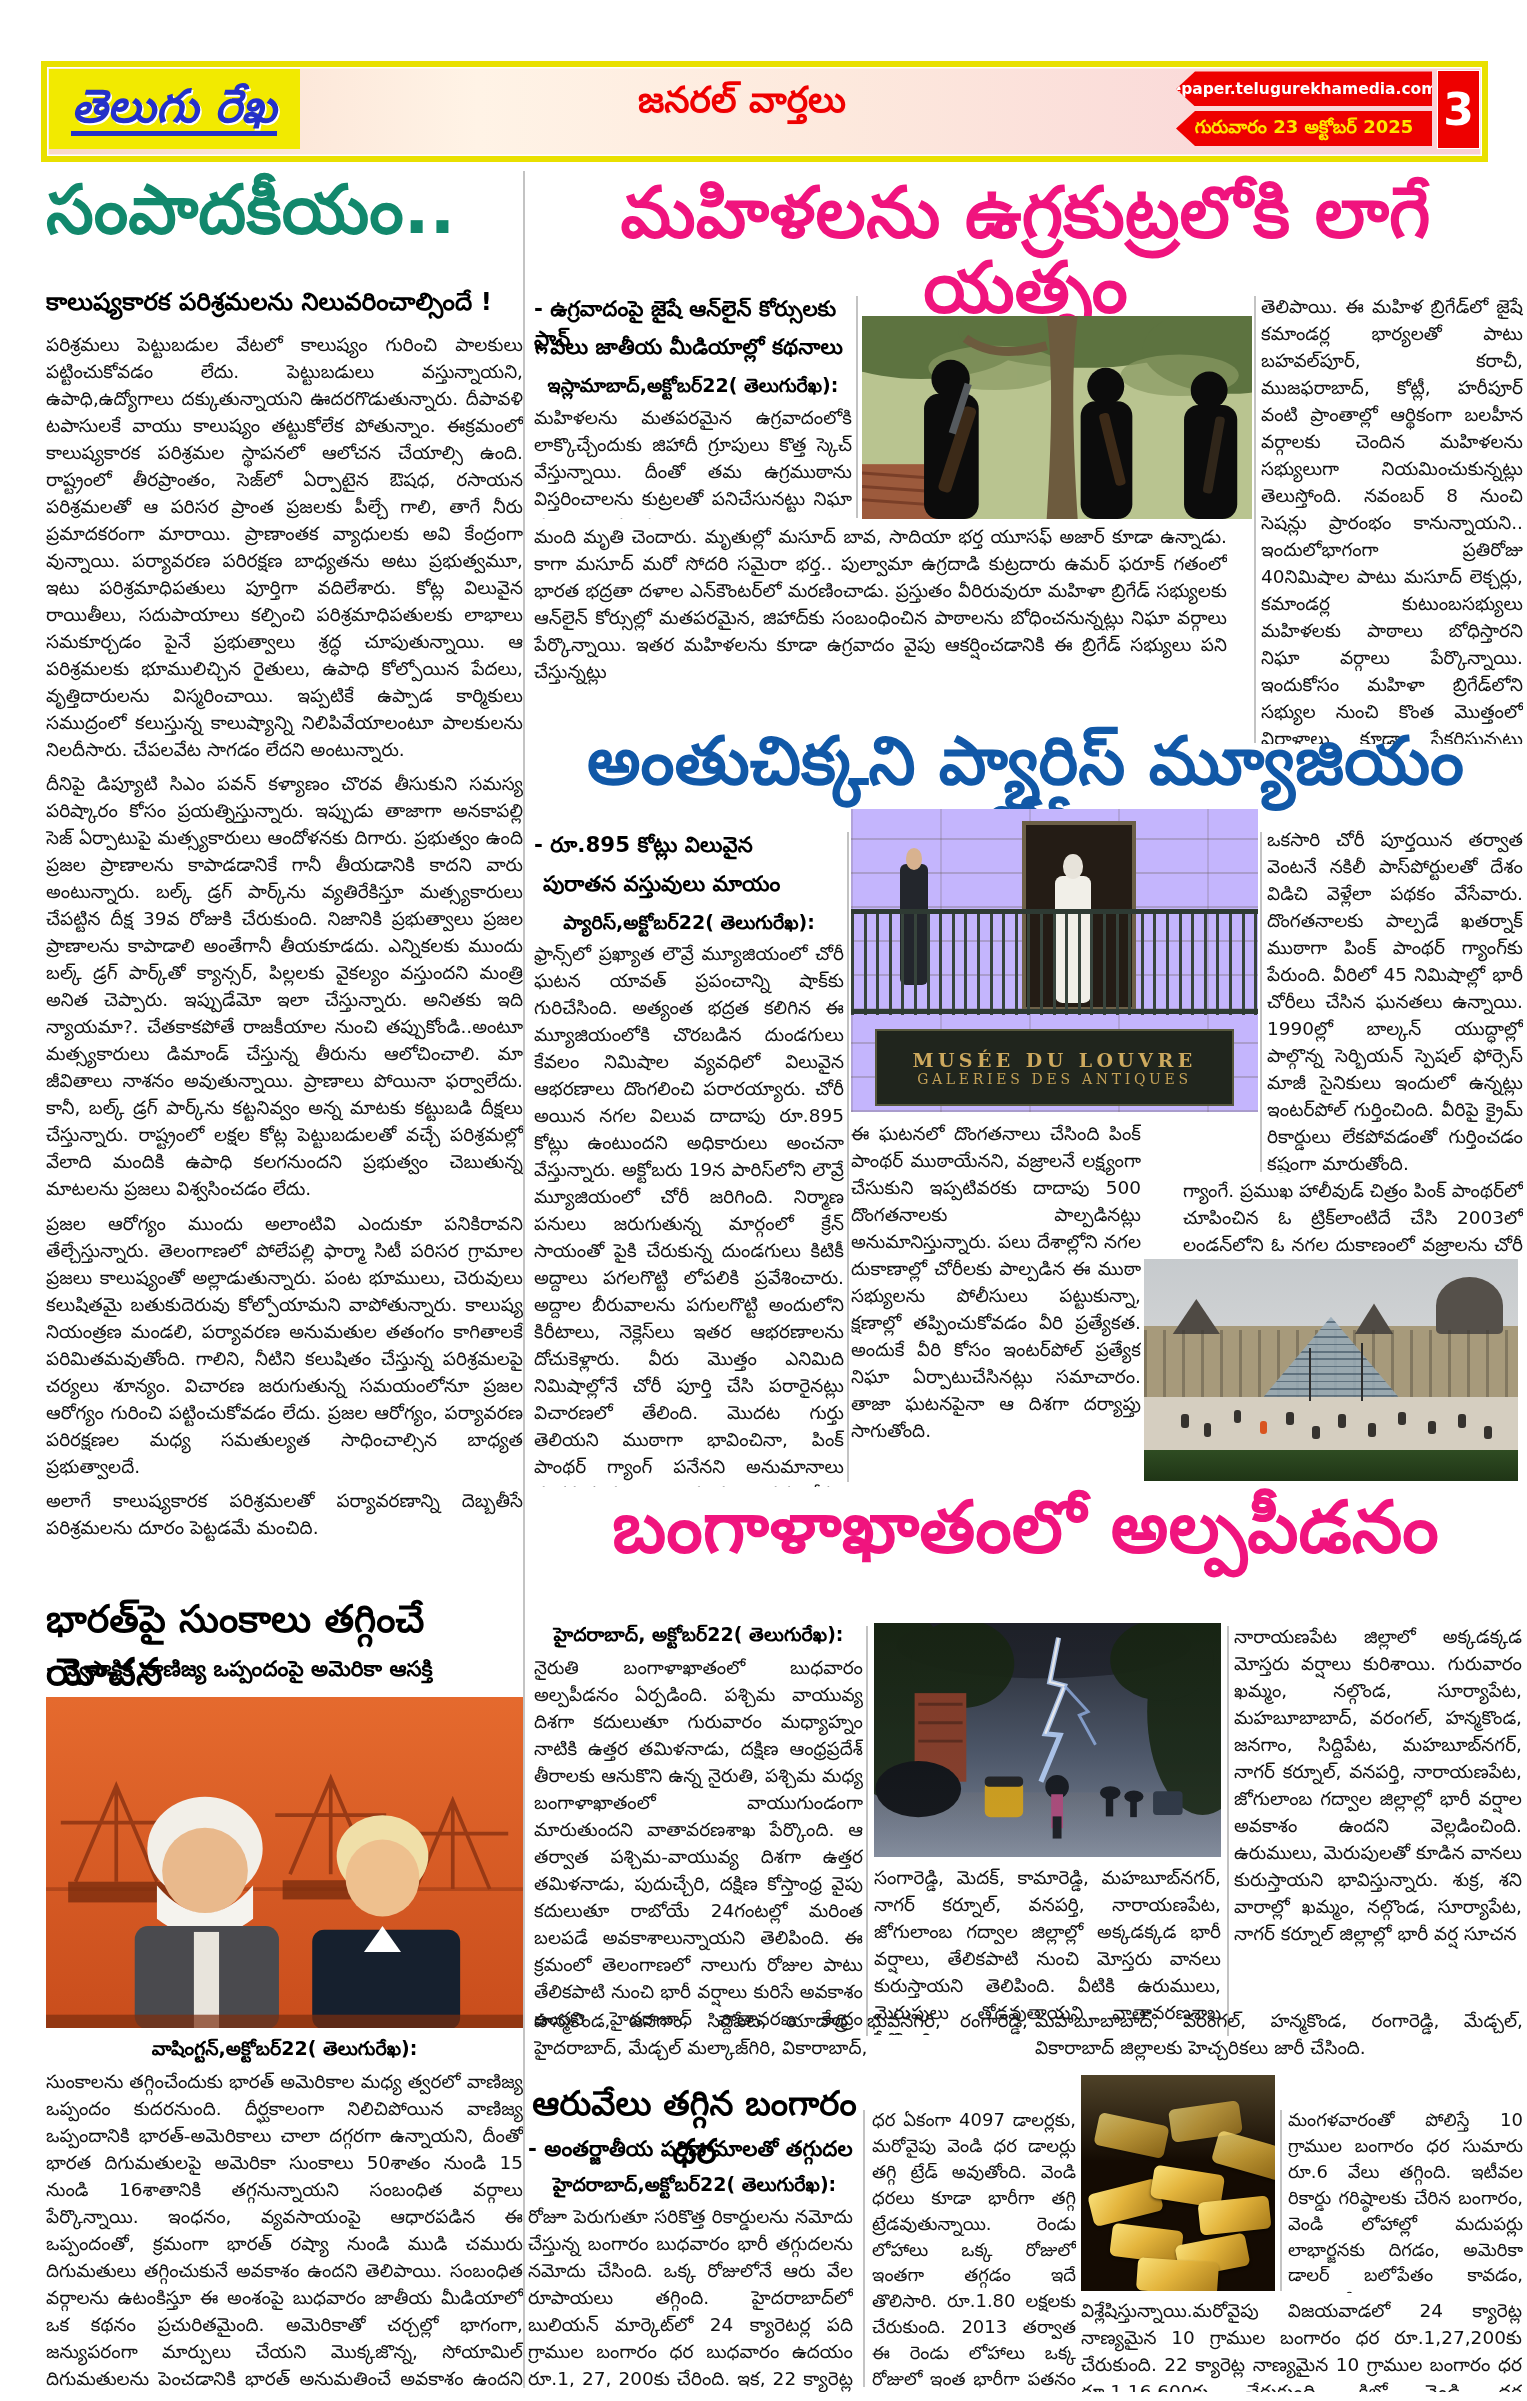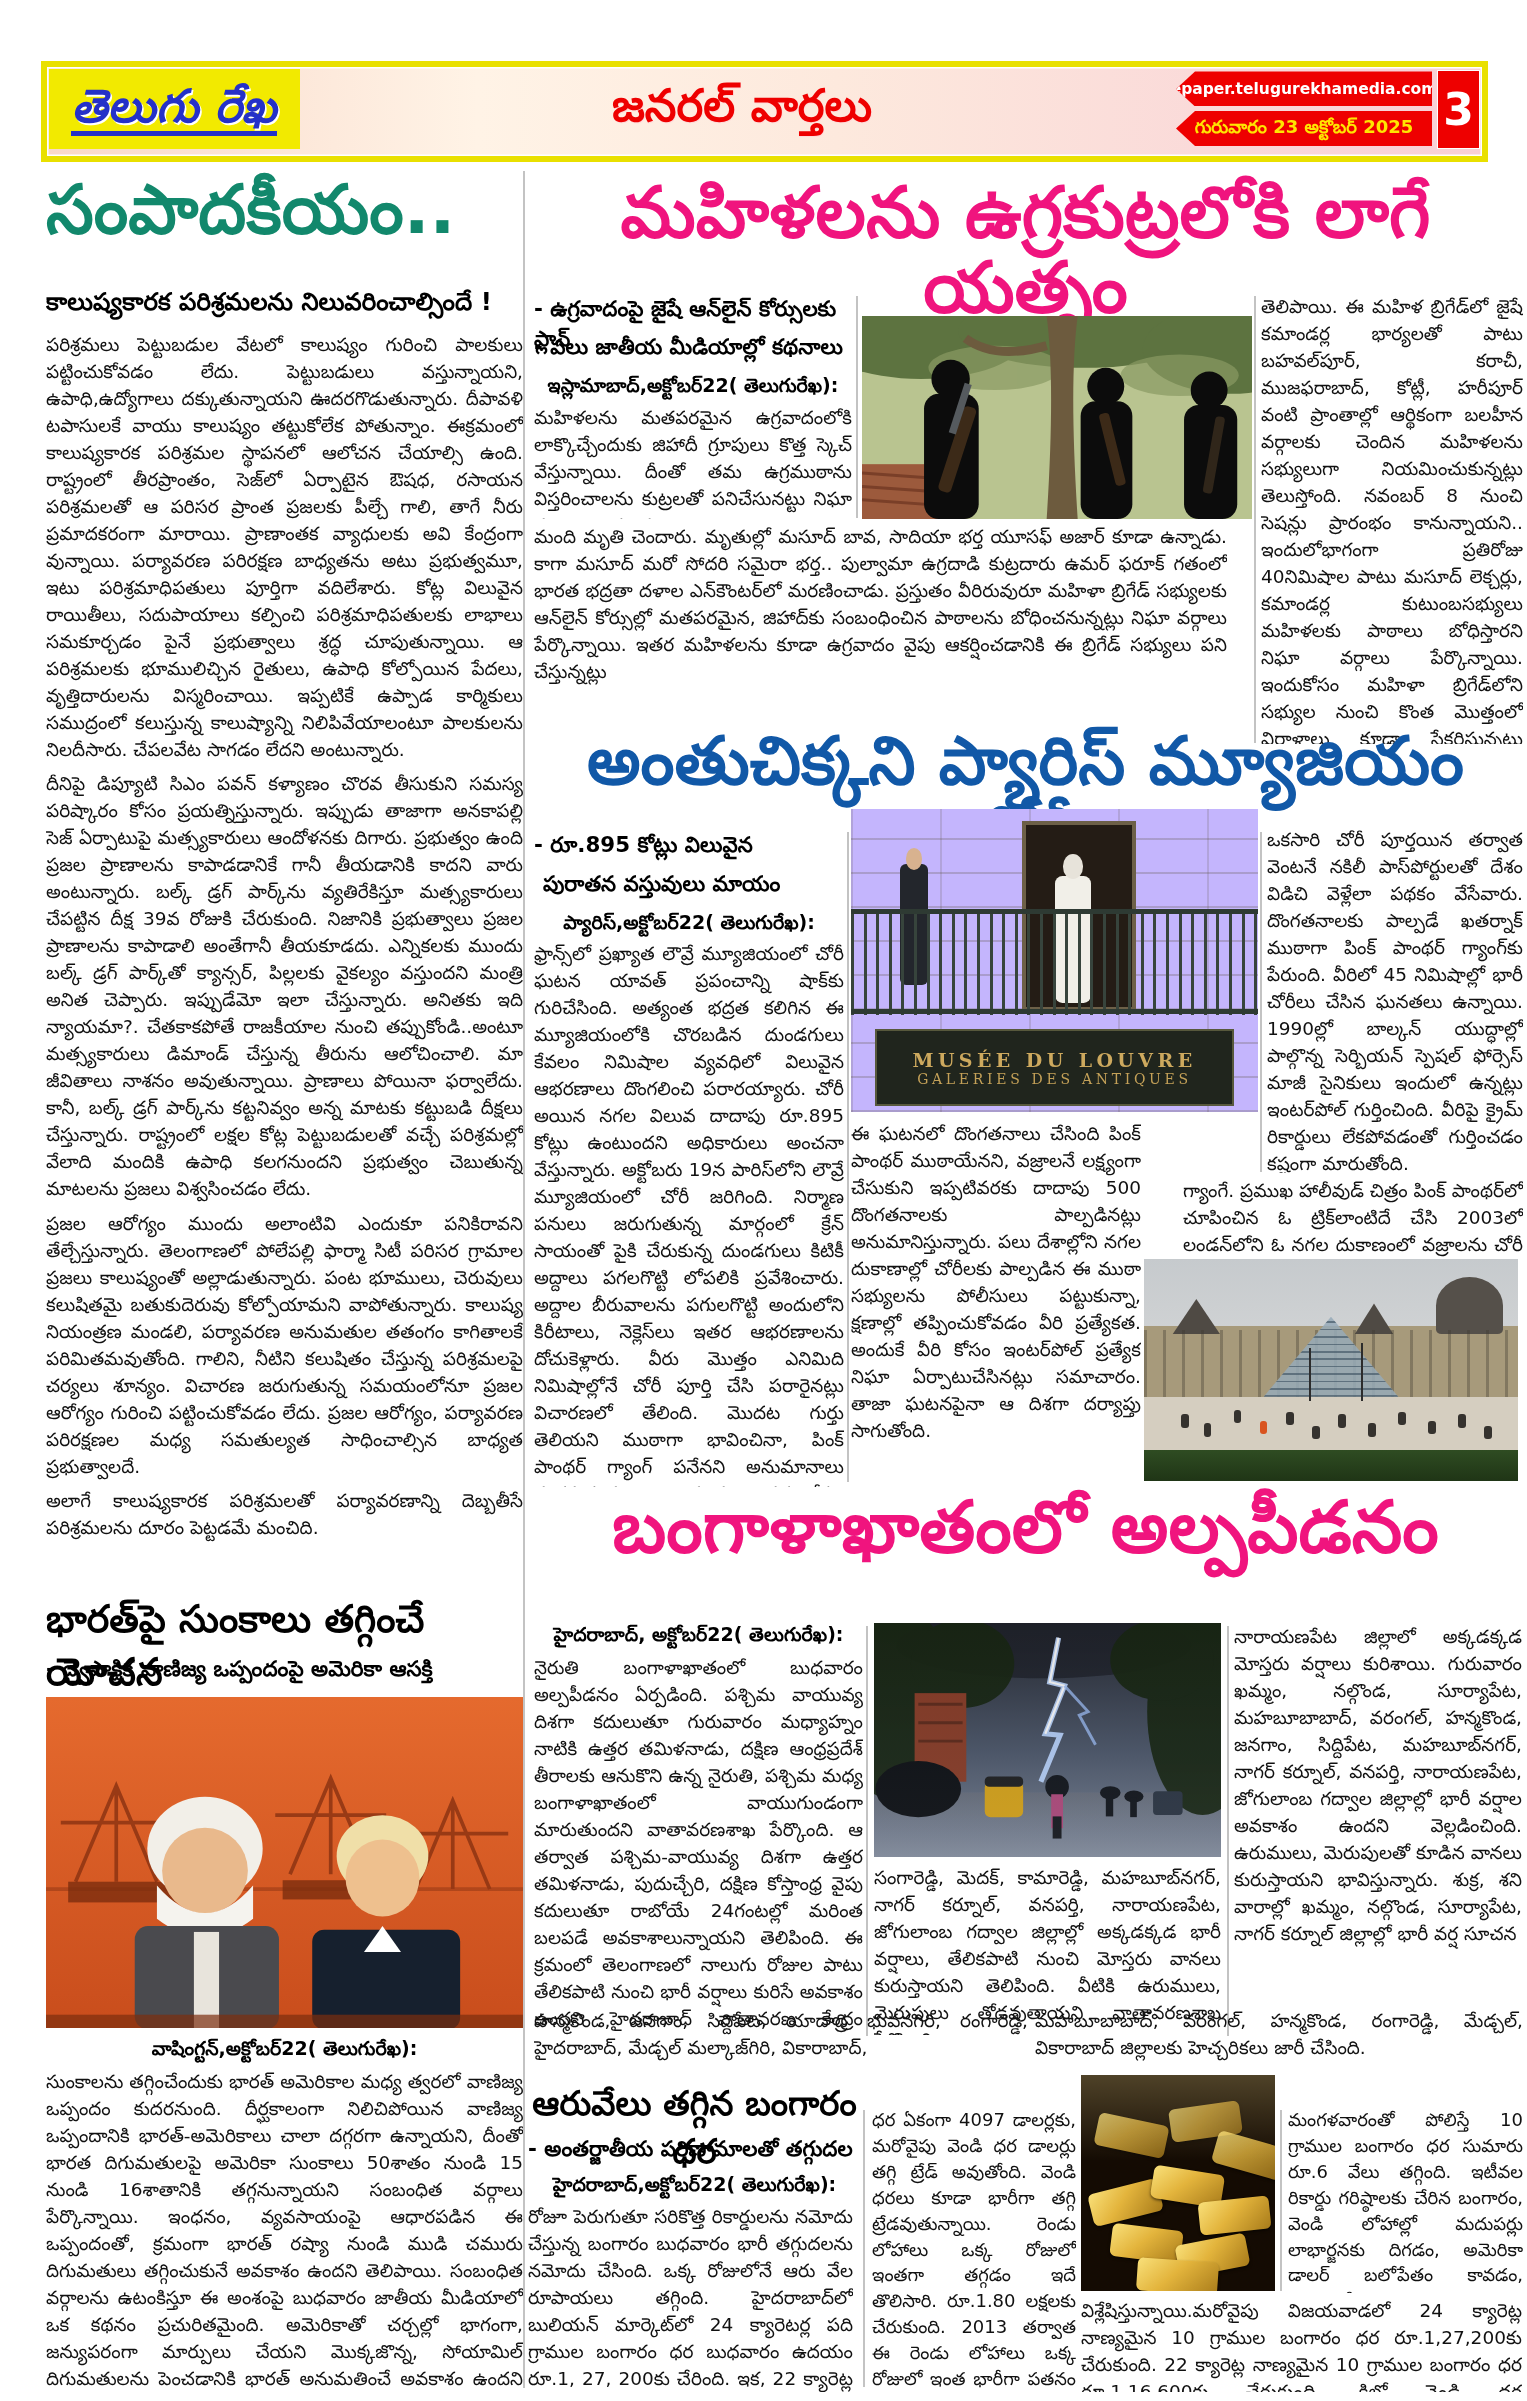--- a/index.html
+++ b/index.html
@@ -11,21 +11,21 @@
   .body-xs{font-size:18px;line-height:1.44;}
   .dateline{font-weight:bold;text-align:center;font-size:19px;color:#000;}
   .bullet{font-weight:bold;font-size:21.4px;color:#000;}
   .vr{background:#c3c3c3;width:1.5px;}
   
   .header-box{border:3px solid #e9e000;box-shadow:0 0 0 1.5px #fff inset,0 0 0 3px #e9e000;
     background:linear-gradient(90deg,#f9d8c8 0%,#fff3e6 30%,#fde9dd 55%,#f8cfd6 100%);}
   .logo-box{background:#f2ea00;display:flex;align-items:center;justify-content:center;}
   .logo-text{font-weight:bold;font-style:italic;font-size:46px;color:#2531c8;
     text-shadow:1.5px 1.5px 0 #ffffff;border-bottom:5.2px solid #2531c8;line-height:1.1;}
-  .section-title{font-weight:bold;font-size:45px;color:#ee0000;text-align:center;
+  .section-title{font-weight:bold;font-size:36px;color:#ee0000;text-align:center;
     text-shadow:0.7px 0.7px 0 #ffd9d9;}
   .ribbon{background:#ee0000;clip-path:polygon(0 50%,19px 0,100% 0,100% 100%,19px 100%);
     display:flex;align-items:center;justify-content:center;}
   .pagenum{background:#ee0000;color:#ffffff;font-weight:bold;font-size:44px;
     display:flex;align-items:center;justify-content:center;border:1.5px solid #ffffff;}
   
   .hl{font-weight:bold;text-align:center;line-height:1.05;}
   .hl-pink{color:#f0147e;}
   .hl-blue{color:#1158a7;}
   .ed-label{color:#12886c;font-weight:bold;font-size:68px;line-height:1.0;}

